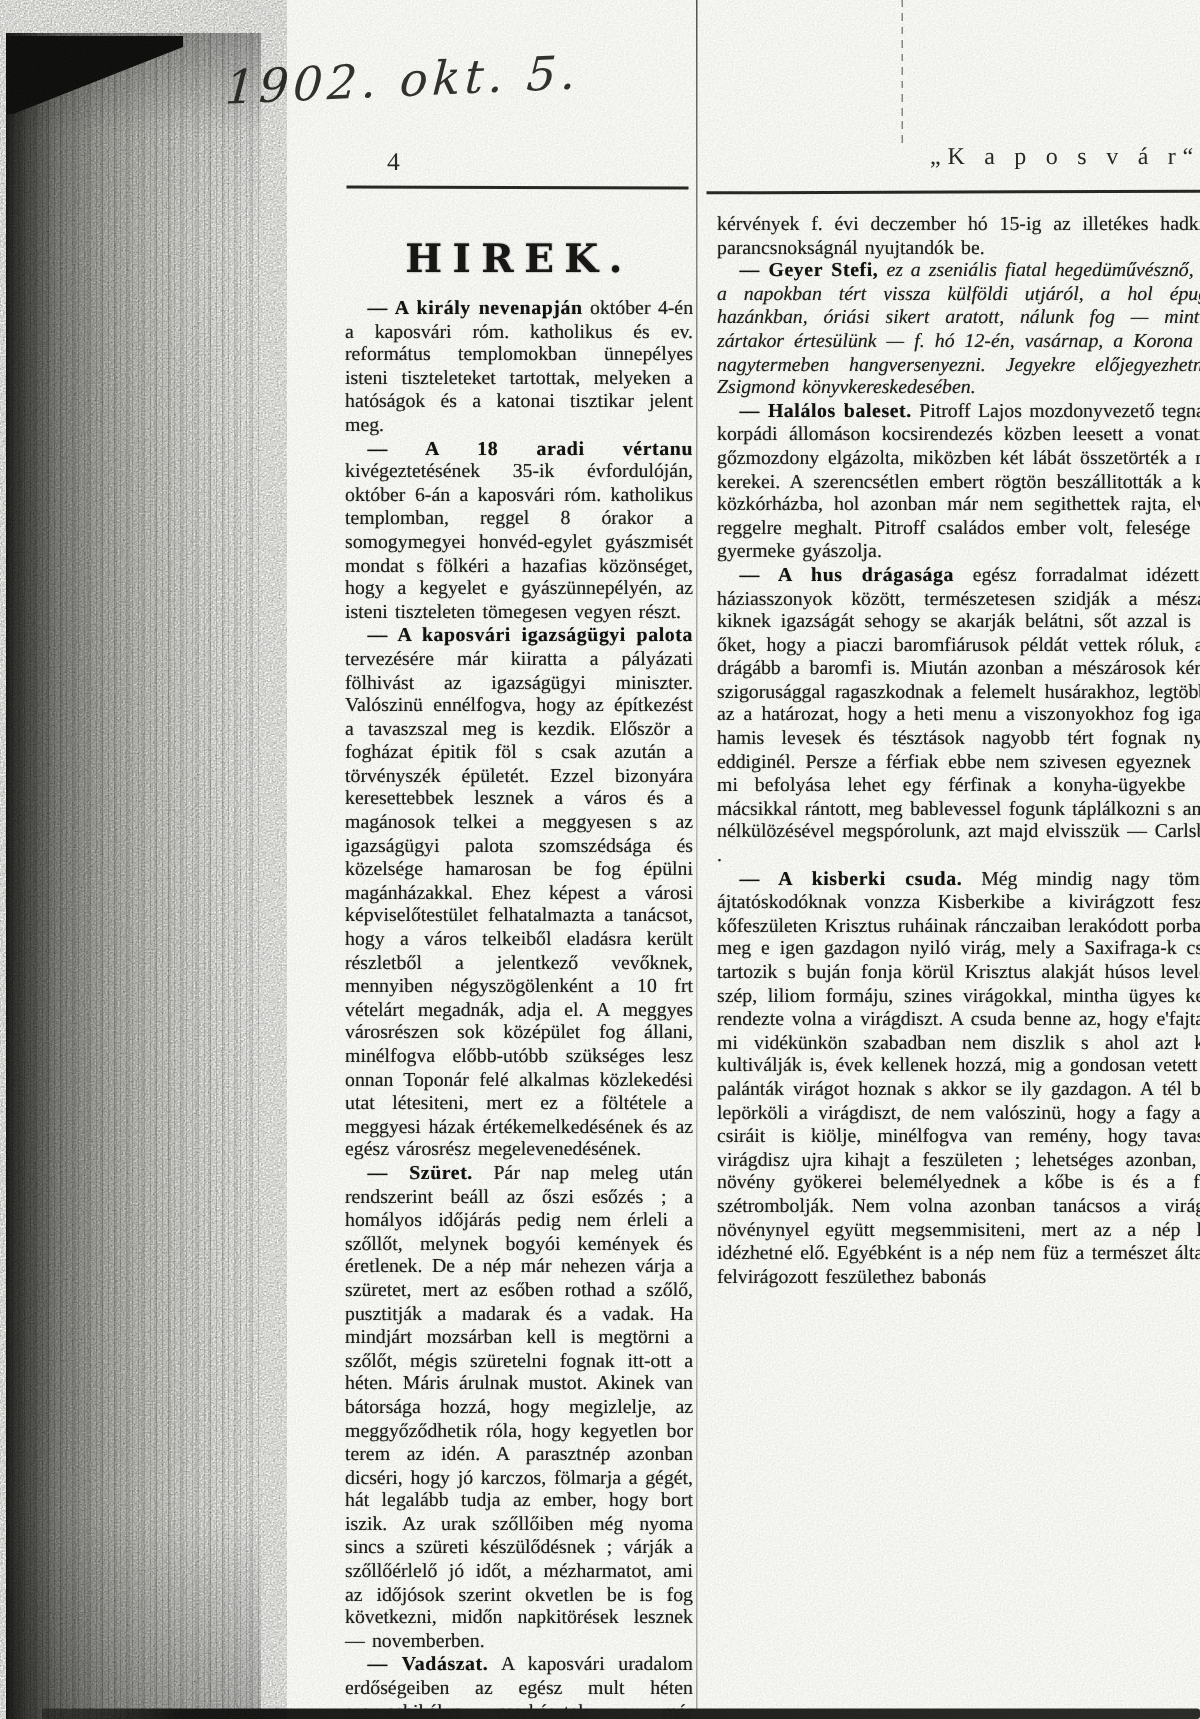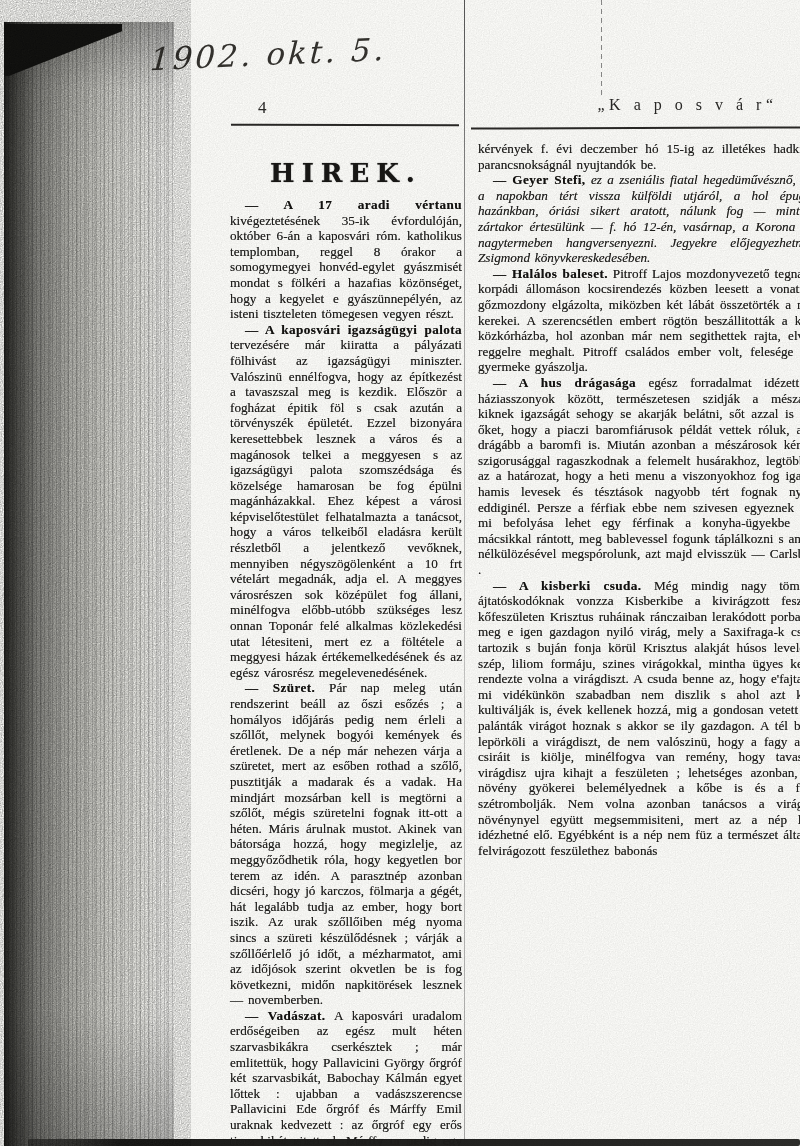--- a/index.html
+++ b/index.html
@@ -47,21 +47,21 @@
     font-family:"DejaVu Serif", serif;font-style:italic;
     font-size:31px;color:#35332f;letter-spacing:3px;
     transform:rotate(-2.5deg) skewX(-6deg);white-space:nowrap;
   }
   .page-number{
     position:absolute;left:258px;top:98px;z-index:4;
     font-size:17px;color:#2a2927;
   }
   .masthead{
     position:absolute;left:575px;top:96px;width:225px;z-index:4;
-    font-size:16px;letter-spacing:4.5px;text-align:center;color:#2a2927;white-space:nowrap;
+    font-size:16px;letter-spacing:4.5px;text-align:right;color:#2a2927;white-space:nowrap;
   }
   
   .col{position:absolute;z-index:3;font-size:13.2px;line-height:15.6px;}
   .col-left{left:230px;top:158px;width:232px;height:1000px;}
   .col-right{left:478px;top:141px;width:368px;height:1010px;}
   .hirek{
     margin:0 0 9px 0;text-align:center;
     font-family:"DejaVu Serif", serif;
     font-size:26px;line-height:30px;font-weight:bold;letter-spacing:7px;
     color:#191816;text-shadow:0 0 1px rgba(0,0,0,.75);
@@ -89,22 +89,23 @@
   <div class="handwriting">1902. okt. 5.</div>
 
   <div class="page-number">4</div>
   <div class="masthead">„K a p o s v á r“</div>
   <div class="rule rule-left"></div>
   <div class="rule rule-right"></div>
 
   <div class="col col-left">
     <h1 class="hirek">HIREK.</h1>
 
+    <p class="art"><b class="lead">— A király nevenapján</b> <span class="body">október 4-én a kaposvári róm. katholikus és ev. református templomokban ünnepélyes isteni tiszteleteket tartottak, melyeken a hatóságok és a katonai tisztikar jelent meg.</span></p>
 
-    <p class="art"><b class="lead">— A 17 aradi vértanu</b> <span class="body">kivégeztetésének 35-ik évfordulóján, október 6-án a kaposvári róm. katholikus templomban, reggel 8 órakor a somogymegyei honvéd-egylet gyászmisét mondat s fölkéri a hazafias közönséget, hogy a kegyelet e gyászünnepélyén, az isteni tiszteleten tömegesen vegyen részt.</span></p>
+    <p class="art"><b class="lead">— A 18 aradi vértanu</b> <span class="body">kivégeztetésének 35-ik évfordulóján, október 6-án a kaposvári róm. katholikus templomban, reggel 8 órakor a somogymegyei honvéd-egylet gyászmisét mondat s fölkéri a hazafias közönséget, hogy a kegyelet e gyászünnepélyén, az isteni tiszteleten tömegesen vegyen részt.</span></p>
 
     <p class="art"><b class="lead">— A kaposvári igazságügyi palota</b> <span class="body">tervezésére már kiiratta a pályázati fölhivást az igazságügyi miniszter. Valószinü ennélfogva, hogy az építkezést a tavaszszal meg is kezdik. Először a fogházat épitik föl s csak azután a törvényszék épületét. Ezzel bizonyára keresettebbek lesznek a város és a magánosok telkei a meggyesen s az igazságügyi palota szomszédsága és közelsége hamarosan be fog épülni magánházakkal. Ehez képest a városi képviselőtestület felhatalmazta a tanácsot, hogy a város telkeiből eladásra került részletből a jelentkező vevőknek, mennyiben négyszögölenként a 10 frt vételárt megadnák, adja el. A meggyes városrészen sok középület fog állani, minélfogva előbb-utóbb szükséges lesz onnan Toponár felé alkalmas közlekedési utat létesiteni, mert ez a föltétele a meggyesi házak értékemelkedésének és az egész városrész megelevenedésének.</span></p>
 
     <p class="art"><b class="lead">— Szüret.</b> <span class="body">Pár nap meleg után rendszerint beáll az őszi esőzés ; a homályos időjárás pedig nem érleli a szőllőt, melynek bogyói kemények és éretlenek. De a nép már nehezen várja a szüretet, mert az esőben rothad a szőlő, pusztitják a madarak és a vadak. Ha mindjárt mozsárban kell is megtörni a szőlőt, mégis szüretelni fognak itt-ott a héten. Máris árulnak mustot. Akinek van bátorsága hozzá, hogy megizlelje, az meggyőződhetik róla, hogy kegyetlen bor terem az idén. A parasztnép azonban dicséri, hogy jó karczos, fölmarja a gégét, hát legalább tudja az ember, hogy bort iszik. Az urak szőllőiben még nyoma sincs a szüreti készülődésnek ; várják a szőllőérlelő jó időt, a mézharmatot, ami az időjósok szerint okvetlen be is fog következni, midőn napkitörések lesznek — novemberben.</span></p>
 
     <p class="art"><b class="lead">— Vadászat.</b> <span class="body">A kaposvári uradalom erdőségeiben az egész mult héten szarvasbikákra cserkésztek ; már emlitettük, hogy Pallavicini György őrgróf két szarvasbikát, Babochay Kálmán egyet lőttek : ujabban a vadászszerencse Pallavicini Ede őrgróf és Márffy Emil uraknak kedvezett : az őrgróf egy erős tizes bikát ejtett el, Márffy ur pedig egy ritka szép tizenkettest.</span></p>
 
   </div>
 
   <div class="col col-right">

